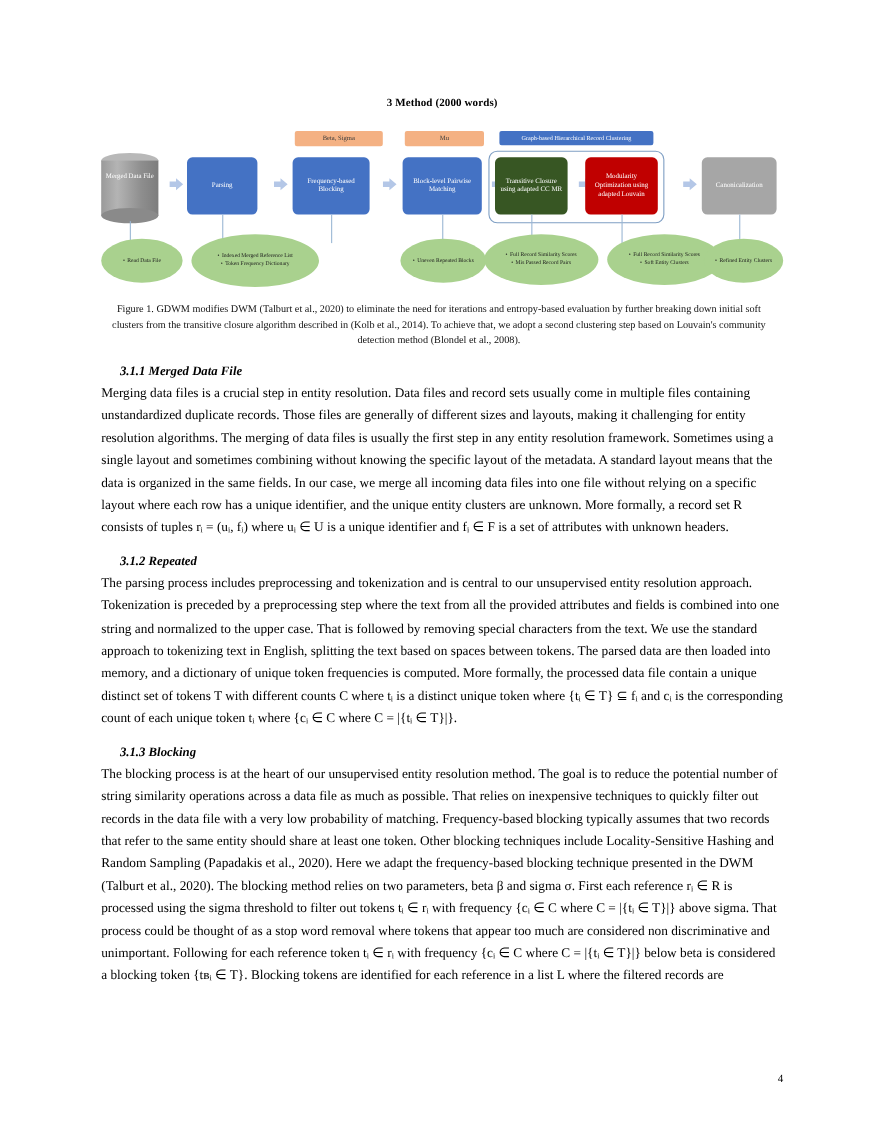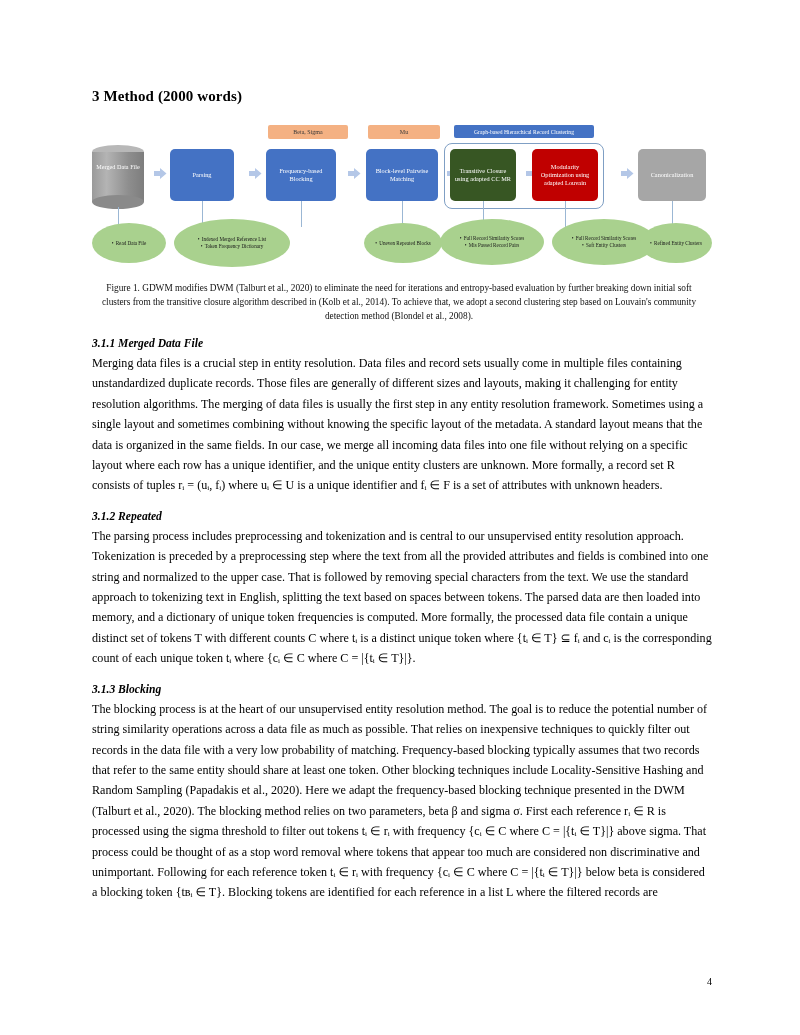--- a/index.html
+++ b/index.html
@@ -19,36 +19,37 @@
     position: relative;
     width: 800px;
     height: 1035px;
     background: #fff;
     box-sizing: border-box;
     padding: 88px 88px 40px 92px;
   }
 
   
   h1.sec {
-    font-size: 15px;
+    font-size: 10px;
     font-weight: bold;
     margin: 0 0 6px 0;
     letter-spacing: 0.1px;
+    text-align: center;
   }
   h2.subsec {
     font-size: 11.6px;
     font-weight: bold;
     font-style: italic;
     margin: 0 0 4px 0;
   }
   h3.subsubsec {
     font-size: 11.6px;
     font-weight: bold;
     font-style: italic;
-    margin: 14px 0 3px 0;
+    margin: 14px 0 3px 17px;
   }
 
   
   p.body {
     font-size: 12.1px;
     line-height: 20.4px;
     margin: 0 0 2px 0;
     text-align: left;
   }
 

